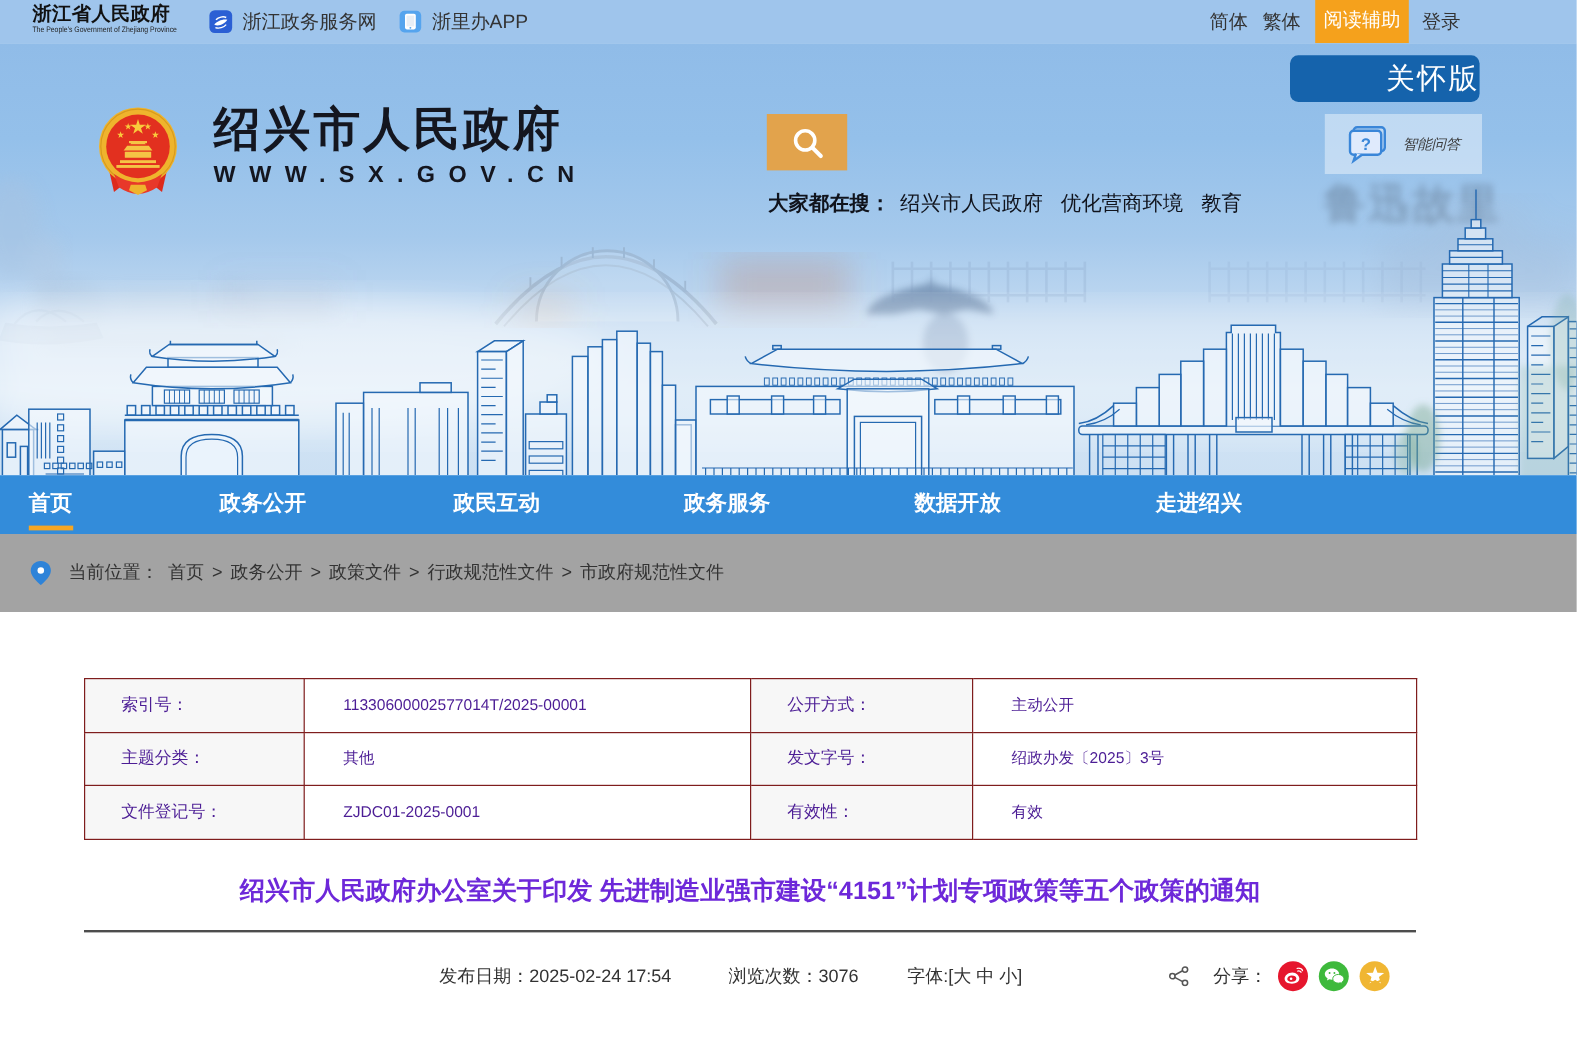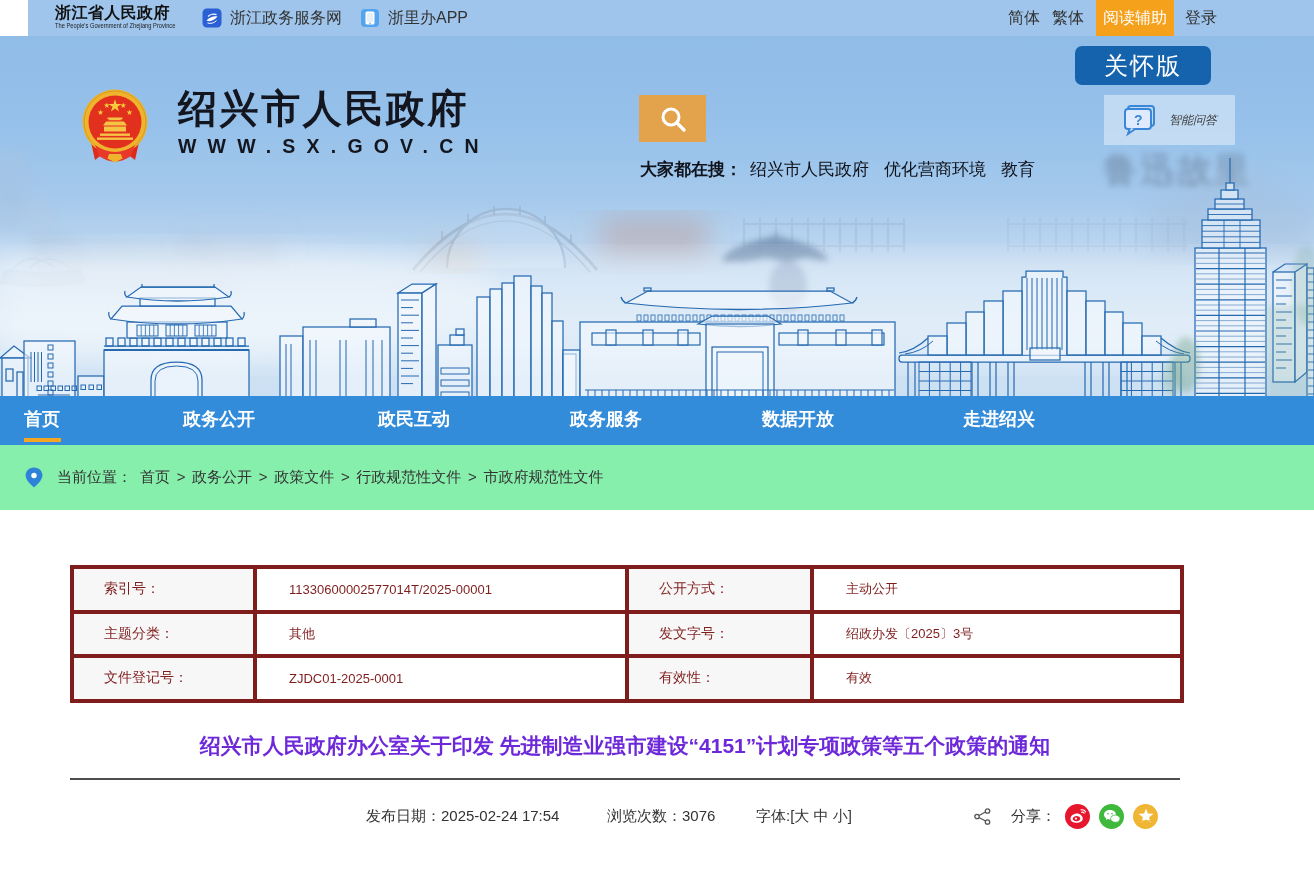--- a/index.html
+++ b/index.html
@@ -1,54 +1,54 @@
 <!DOCTYPE html>
 <html><head>
 <meta charset="utf-8">
 <style>
 html,body{margin:0;padding:0;}
 body{width:1314px;font-family:"Liberation Sans",sans-serif;background:#fff;}
-.topbar{height:36px;background:#9fc5ec;position:relative;font-size:16px;color:#333;margin-left:28px;}
+.topbar{height:36px;background:#9fc5ec;position:relative;font-size:16px;color:#333;}
 .zjlogo{position:absolute;left:27px;top:4px;}
 .zjlogo .t1{font-size:16px;font-weight:bold;color:#111;letter-spacing:0.4px;line-height:18px;font-family:"Liberation Serif",serif;}
 .zjlogo .t2{font-size:7px;color:#222;transform:scale(0.82,0.95);transform-origin:left top;white-space:nowrap;}
 .tlink{position:absolute;top:0;height:36px;display:flex;align-items:center;}
 .tlink .ic{width:20px;height:20px;margin-right:8px;}
 .topright{position:absolute;right:0;top:0;height:36px;display:flex;align-items:center;padding-right:97px;}
 .topright .itm{color:#333;}
 .ydfz{background:#f5a11c;color:#fff;height:36px;line-height:36px;padding:0 7px;}
 
 .header{position:relative;height:360px;background:linear-gradient(180deg,#90bce8 0%,#94c0ea 22%,#a5c9ec 45%,#c3daf1 64%,#d3e5f5 80%,#cce0f3 100%);overflow:hidden;}
-.ghb{position:absolute;left:1075px;top:10px;width:136px;height:39px;background:#1563ac;border-radius:7px;color:#fff;font-size:24px;text-align:center;line-height:39px;letter-spacing:2px;}
+.ghb{position:absolute;left:1075px;top:10px;width:158px;height:39px;background:#1563ac;border-radius:7px;color:#fff;font-size:24px;text-align:right;line-height:39px;letter-spacing:2px;}
 .logo{position:absolute;left:80px;top:50px;display:flex;}
 .logorow{margin-left:28px;}
 .bigname{font-size:39px;font-weight:bold;color:#14161f;letter-spacing:2.6px;line-height:46px;white-space:nowrap;}
 .site{font-size:19.5px;font-weight:bold;color:#14161f;letter-spacing:11.2px;margin-top:3px;}
 .searchrow{position:absolute;left:639px;top:59px;display:flex;}
 .sinput{width:380px;height:47px;background:#fdfdfd;border:none;display:flex;align-items:center;}
 .sinput span{color:#999;font-size:17px;margin-left:22px;}
 .sbtn{width:67px;height:47px;background:#e2a34c;display:flex;align-items:center;justify-content:center;}
 .qa{position:absolute;left:1104px;top:59px;width:131px;height:50px;background:rgba(255,255,255,0.42);display:flex;align-items:center;}
 .qa .txt{color:#3b3b3b;font-size:12px;margin-left:9px;font-style:italic;}
 .hotrow{position:absolute;left:640px;top:122px;font-size:17px;color:#10131c;white-space:nowrap;}
 .hotrow b{font-weight:bold;margin-right:8px;}
 .hotrow a{color:#10131c;text-decoration:none;margin-right:15px;}
 .skyline{position:absolute;left:0;bottom:0;}
 
 .nav{height:49px;background:#338cda;position:relative;}
 .nav .ni{position:absolute;top:0;color:#fff;font-size:18px;font-weight:bold;line-height:46px;}
 .nav .ni.first:after{content:"";position:absolute;left:0;bottom:0;width:37px;height:4px;background:#f5a623;}
 
-.crumb{height:65px;background:#86efac;display:flex;align-items:center;font-size:15px;color:#333;}
+.crumb{height:65px;background:#a3a3a3;display:flex;align-items:center;font-size:15px;color:#333;}
 .crumb .sep{margin:0 2.5px;}
 .crumb .pin{margin-left:25px;margin-right:14px;}
 
 .content{background:#fff;padding-top:55px;padding-bottom:20px;}
 table.meta{border-collapse:collapse;margin-left:70px;width:1110px;table-layout:fixed;}
-table.meta td{border:4px solid #7f1d1d;height:44.5px;font-size:14px;color:#7f1d1d;padding:0 0 0 0;box-sizing:border-box;}
+table.meta td{border:1px solid #7f1d1d;height:44.5px;font-size:14px;color:#4c1d95;padding:0 0 0 0;box-sizing:border-box;}
 table.meta td.lbl{background:#f7f7f7;padding-left:30px;}
 table.meta td.val{padding-left:32px;background:#fff;font-size:13px;white-space:nowrap;overflow:hidden;}
 td.lbl{background:#f7f7f7;padding-left:30px;}
 td.val{padding-left:32px;background:#fff;}
 .title{width:1110px;margin:24px auto 0 70px;text-align:center;font-size:21px;font-weight:bold;color:#6d28d9;line-height:38px;}
 .hline{width:1110px;margin:13px 0 0 70px;border-bottom:2px solid #4d4d4d;}
 .metarow{position:relative;width:1110px;margin-left:70px;height:26px;margin-top:27px;font-size:15px;color:#333;}
 .shares{position:absolute;right:22px;top:-3px;display:flex;align-items:center;}
 .sicon{width:25px;height:25px;border-radius:50%;margin-left:9px;display:flex;align-items:center;justify-content:center;}
 </style>

